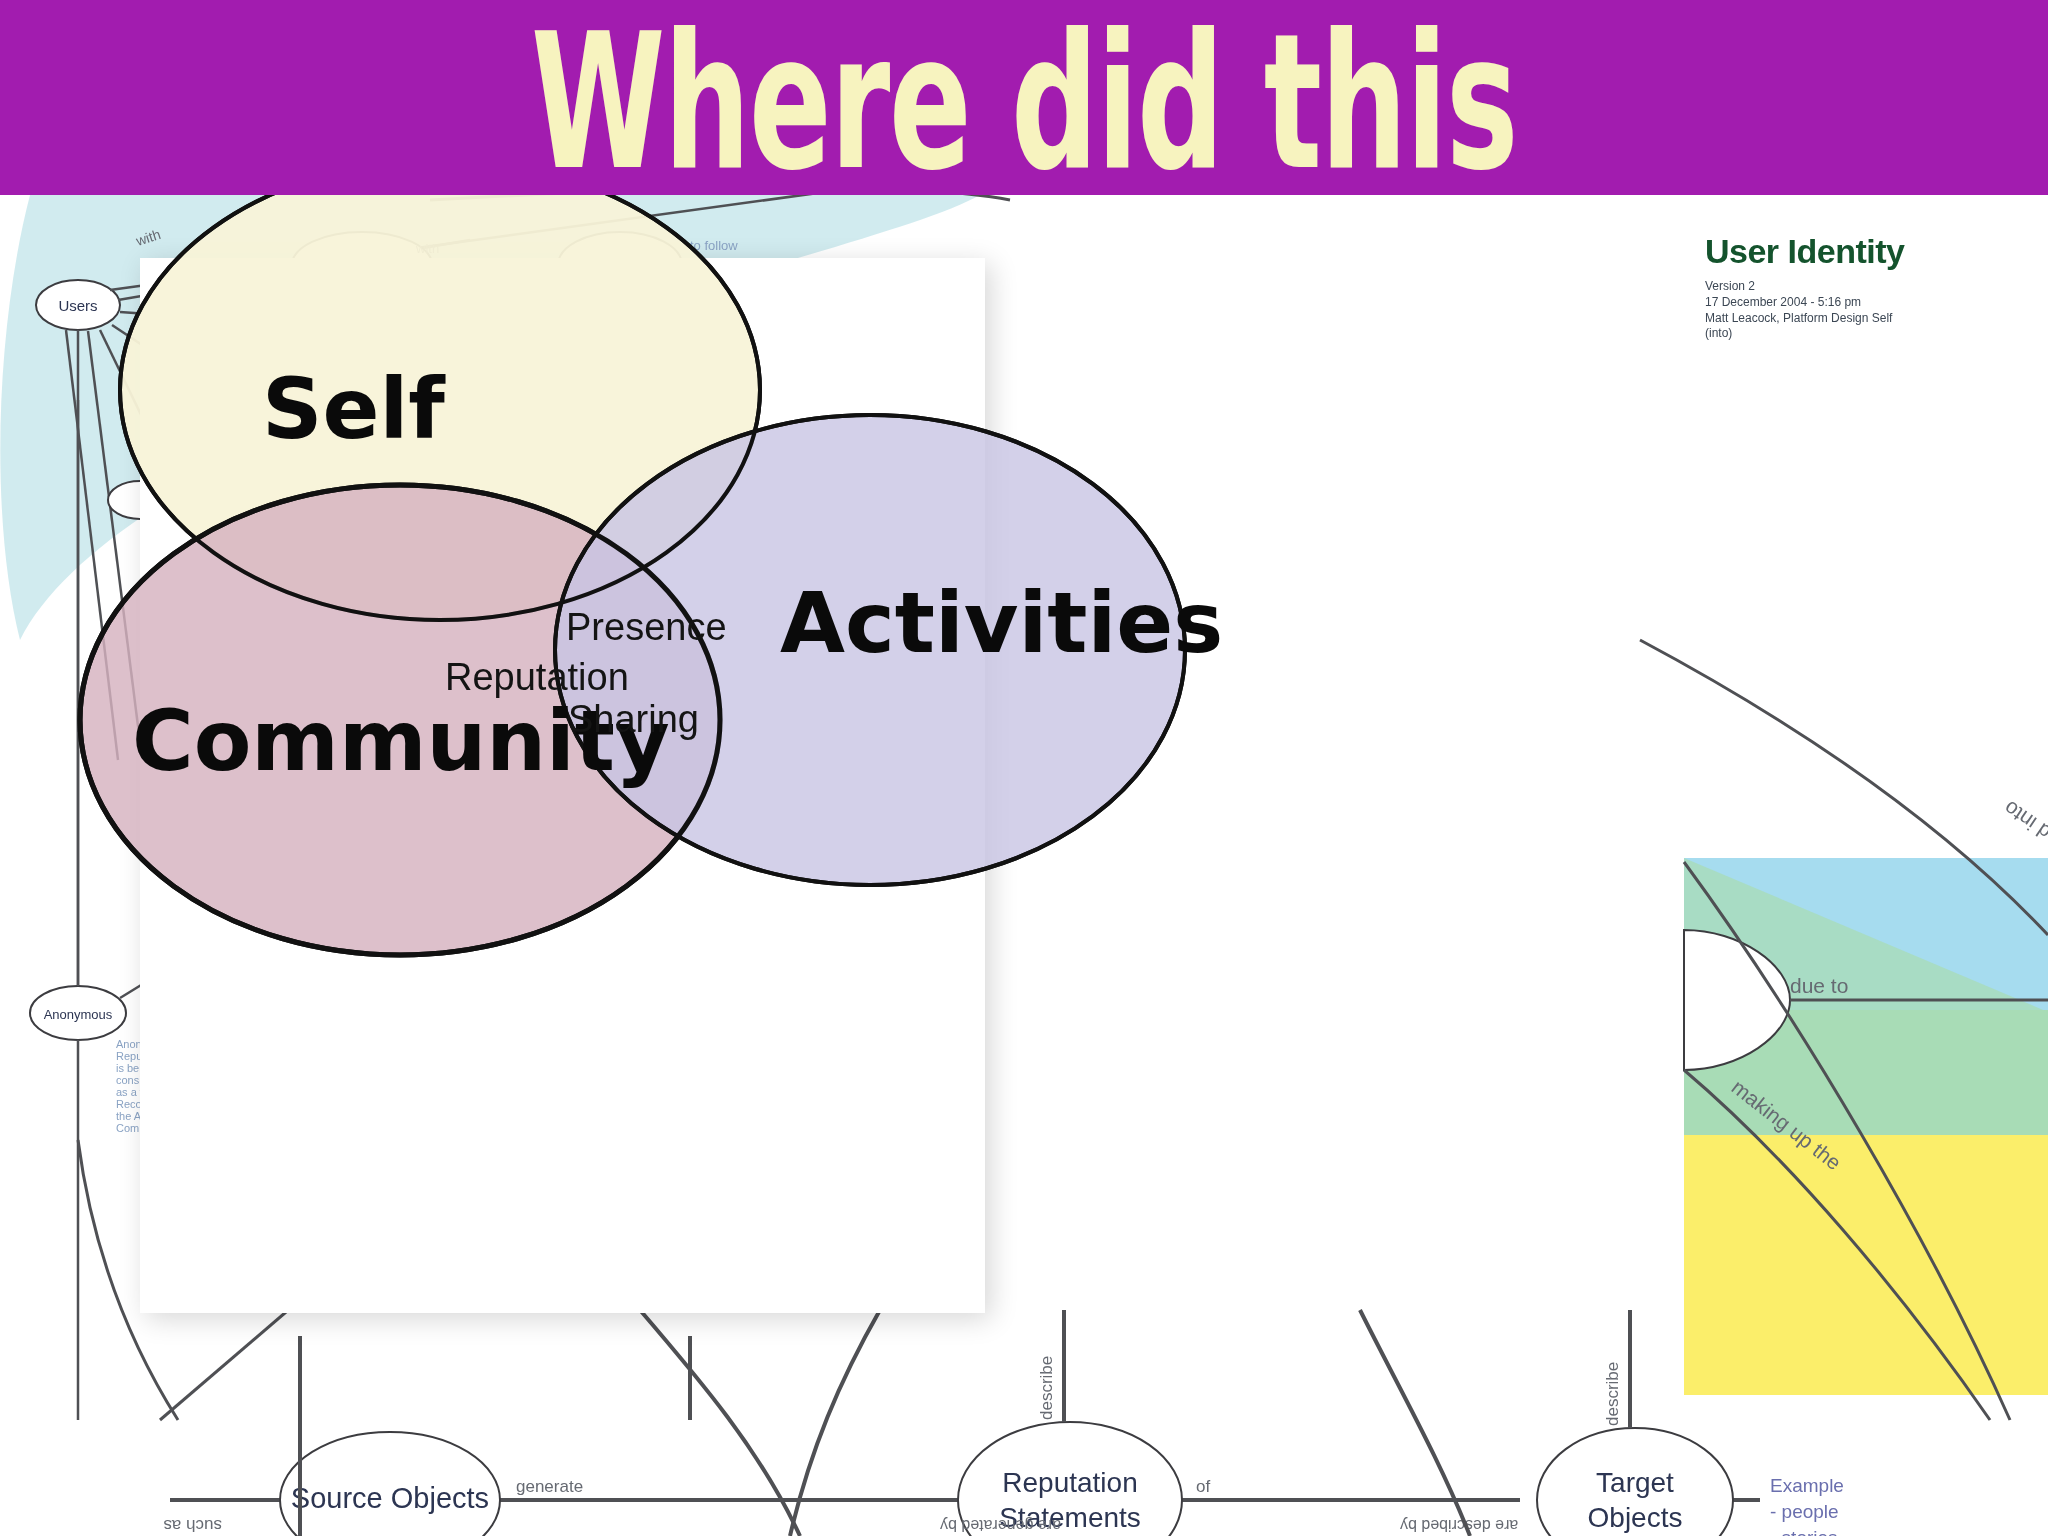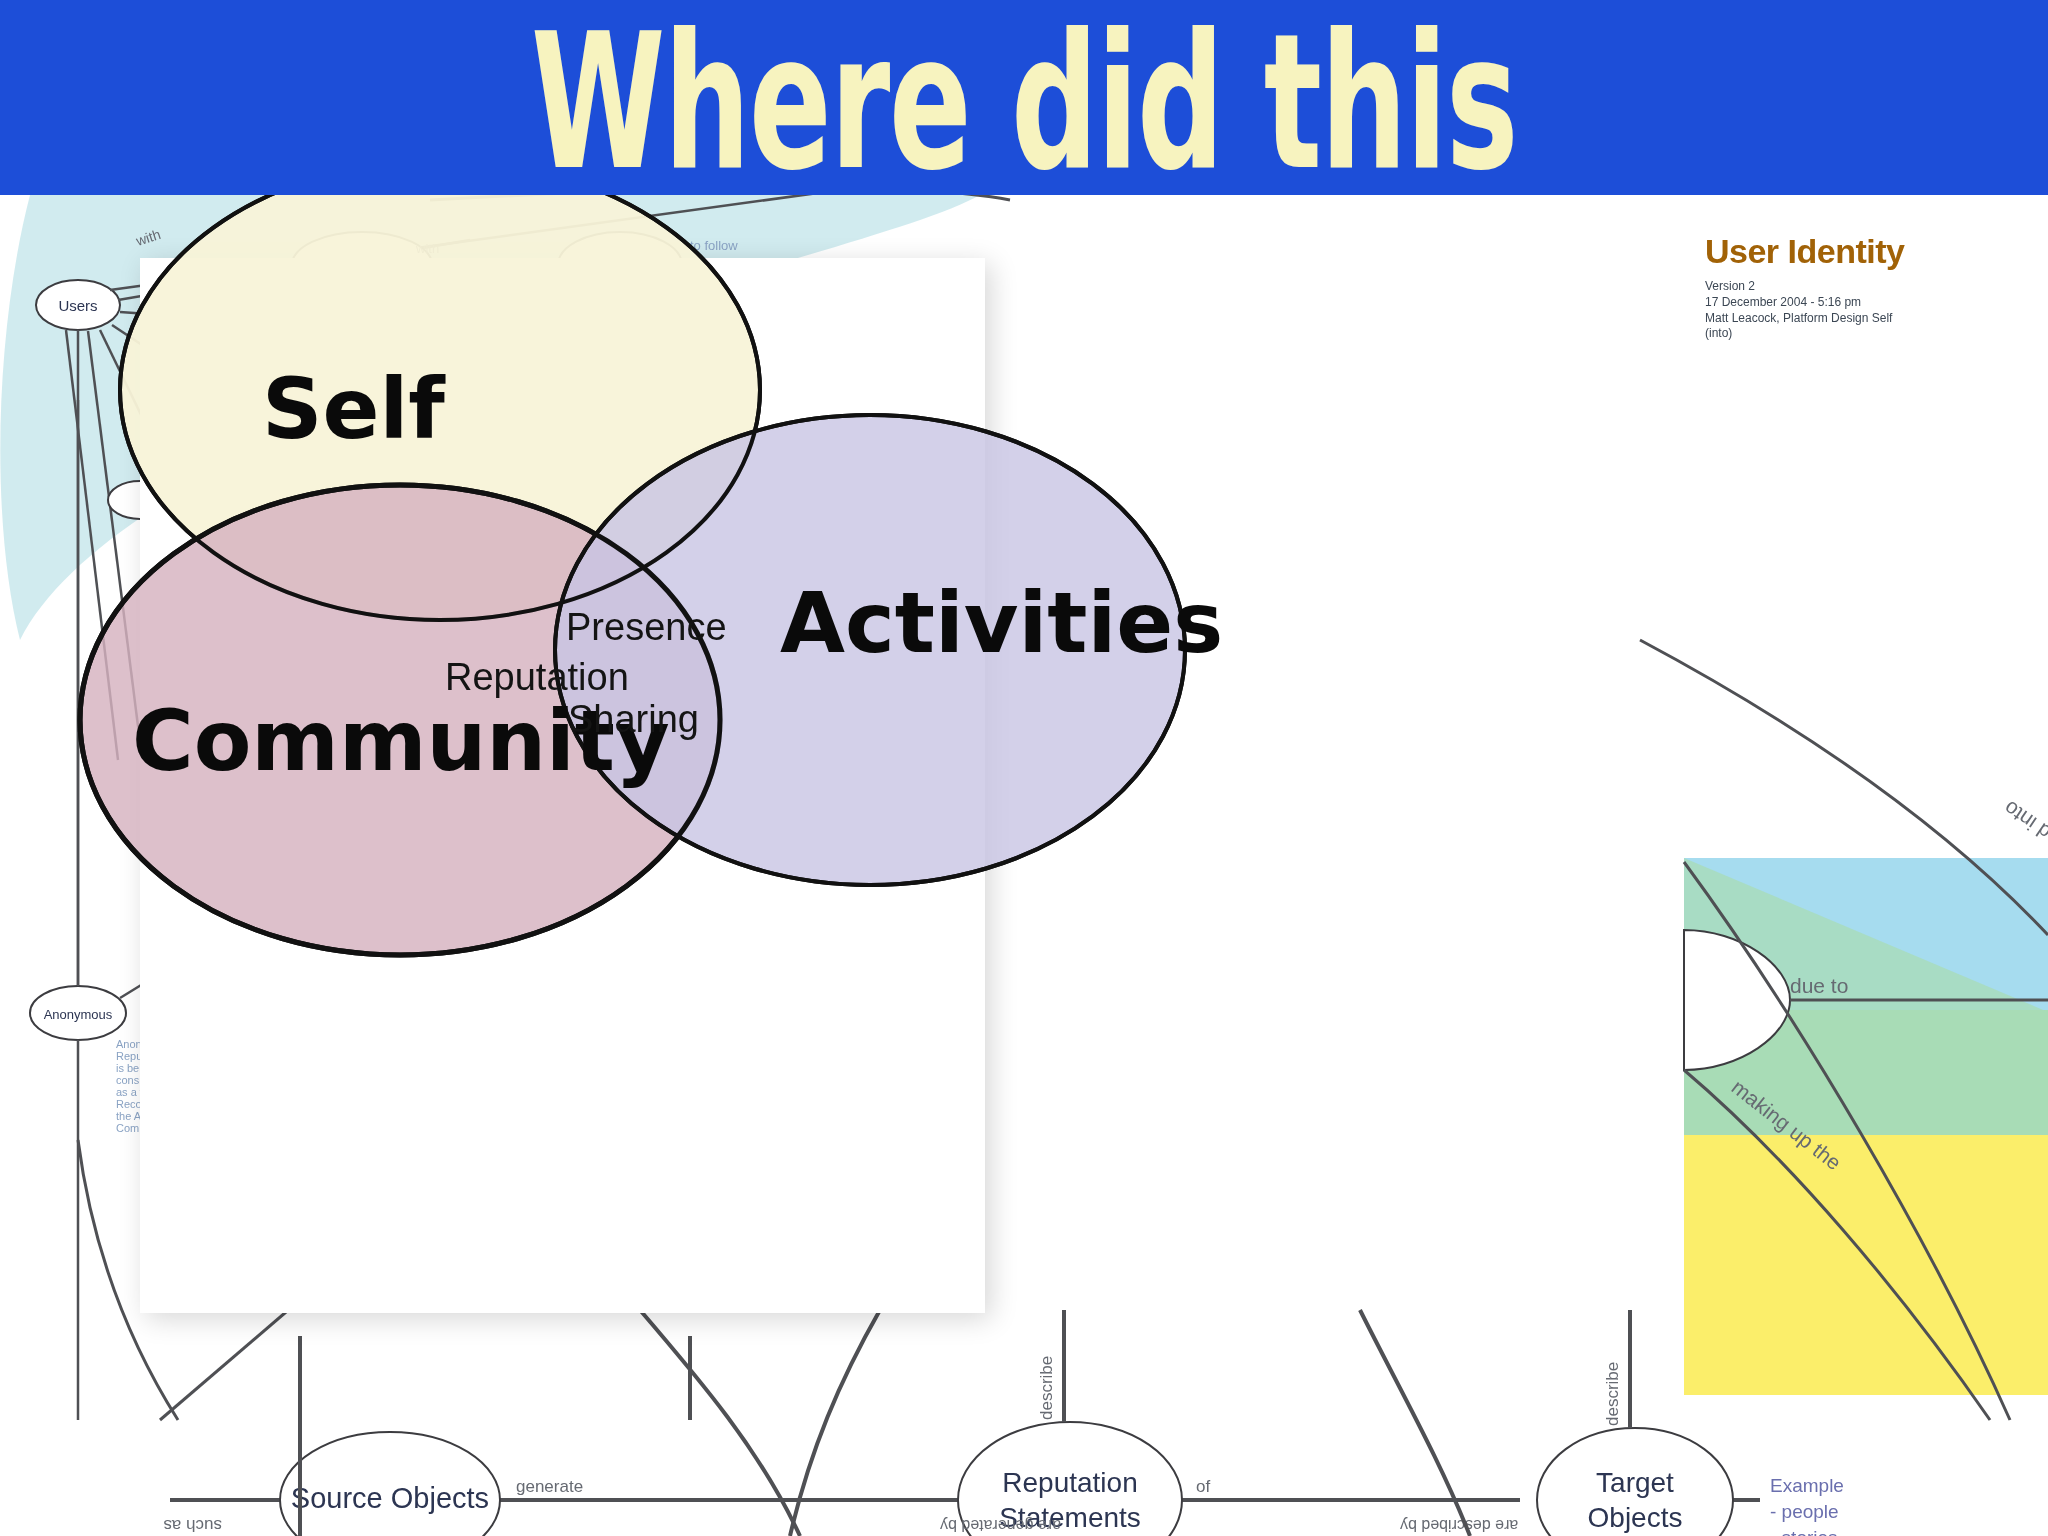--- a/index.html
+++ b/index.html
@@ -21,21 +21,21 @@
     background: #ffffff;
     overflow: hidden;
   }
 
   
   #header-band {
     position: absolute;
     left: 0; top: 0;
     width: 2048px;
     height: 195px;
-    background: #1d4ed8;
+    background: #a21caf;
     z-index: 90;
     overflow: hidden;
   }
   #slide-title {
     position: absolute;
     left: 0;
     top: 8px;
     width: 2048px;
     text-align: center;
     color: #f7f3bf;
@@ -66,21 +66,21 @@
     left: 1705px;
     top: 232px;
     z-index: 30;
     color: #1c2a3a;
     width: 330px;
   }
   #poster-heading .doc-title {
     font-size: 34px;
     font-weight: bold;
     letter-spacing: -0.5px;
-    color: #a16207;
+    color: #14532d;
     white-space: nowrap;
   }
   #poster-heading .doc-meta {
     margin-top: 8px;
     font-size: 12px;
     line-height: 1.32;
     color: #3c4754;
   }
 
   

